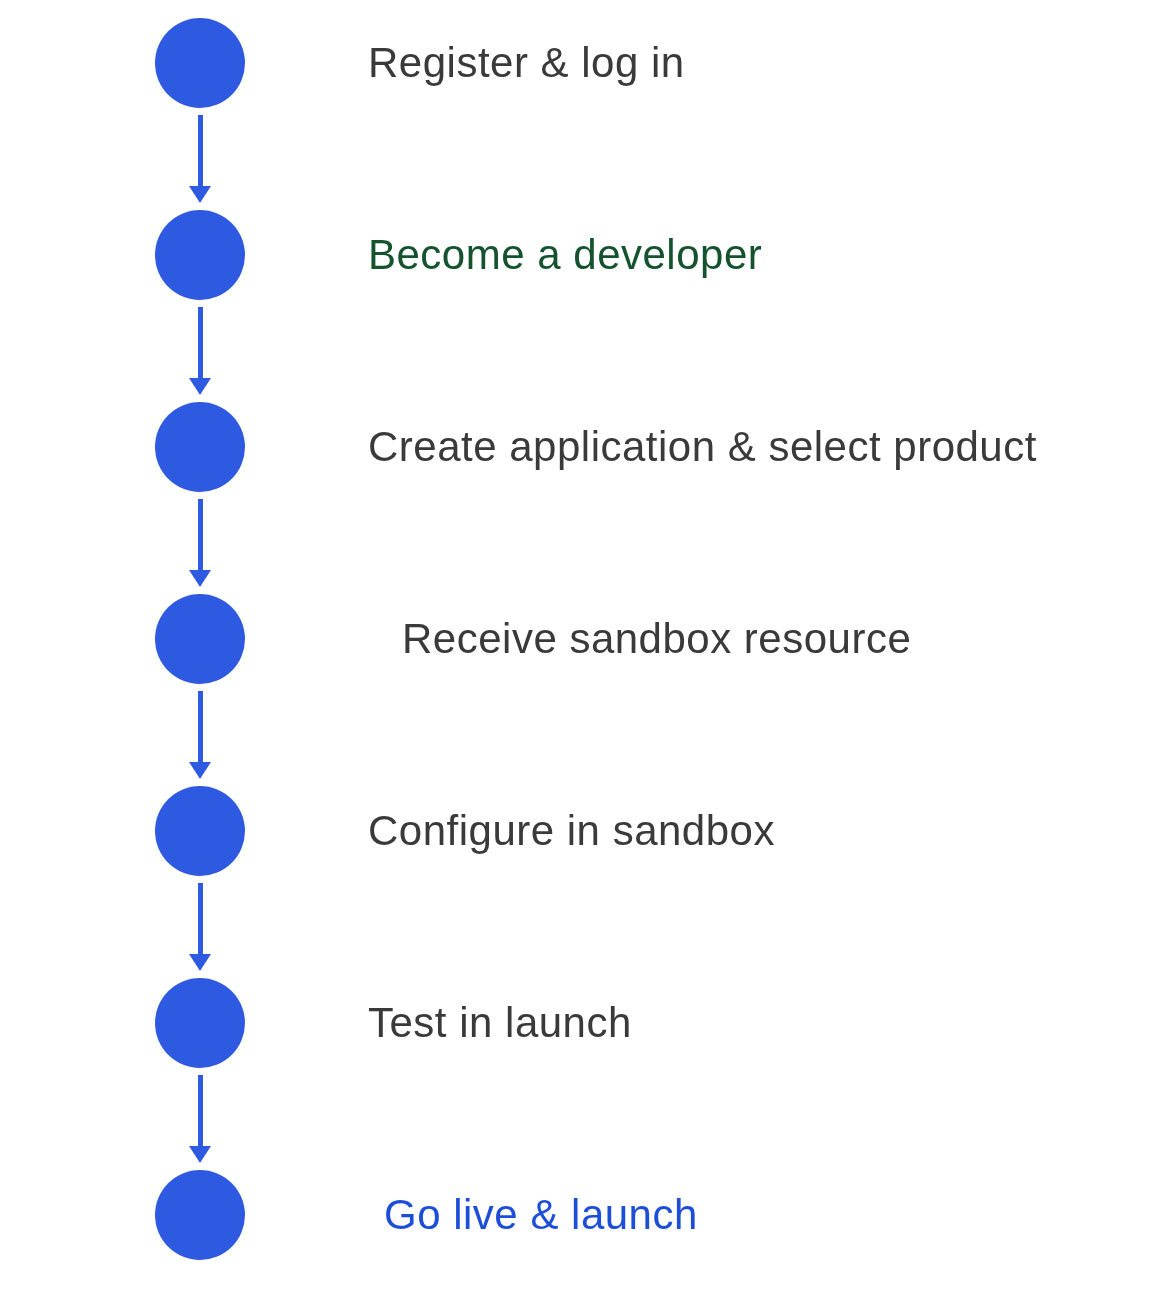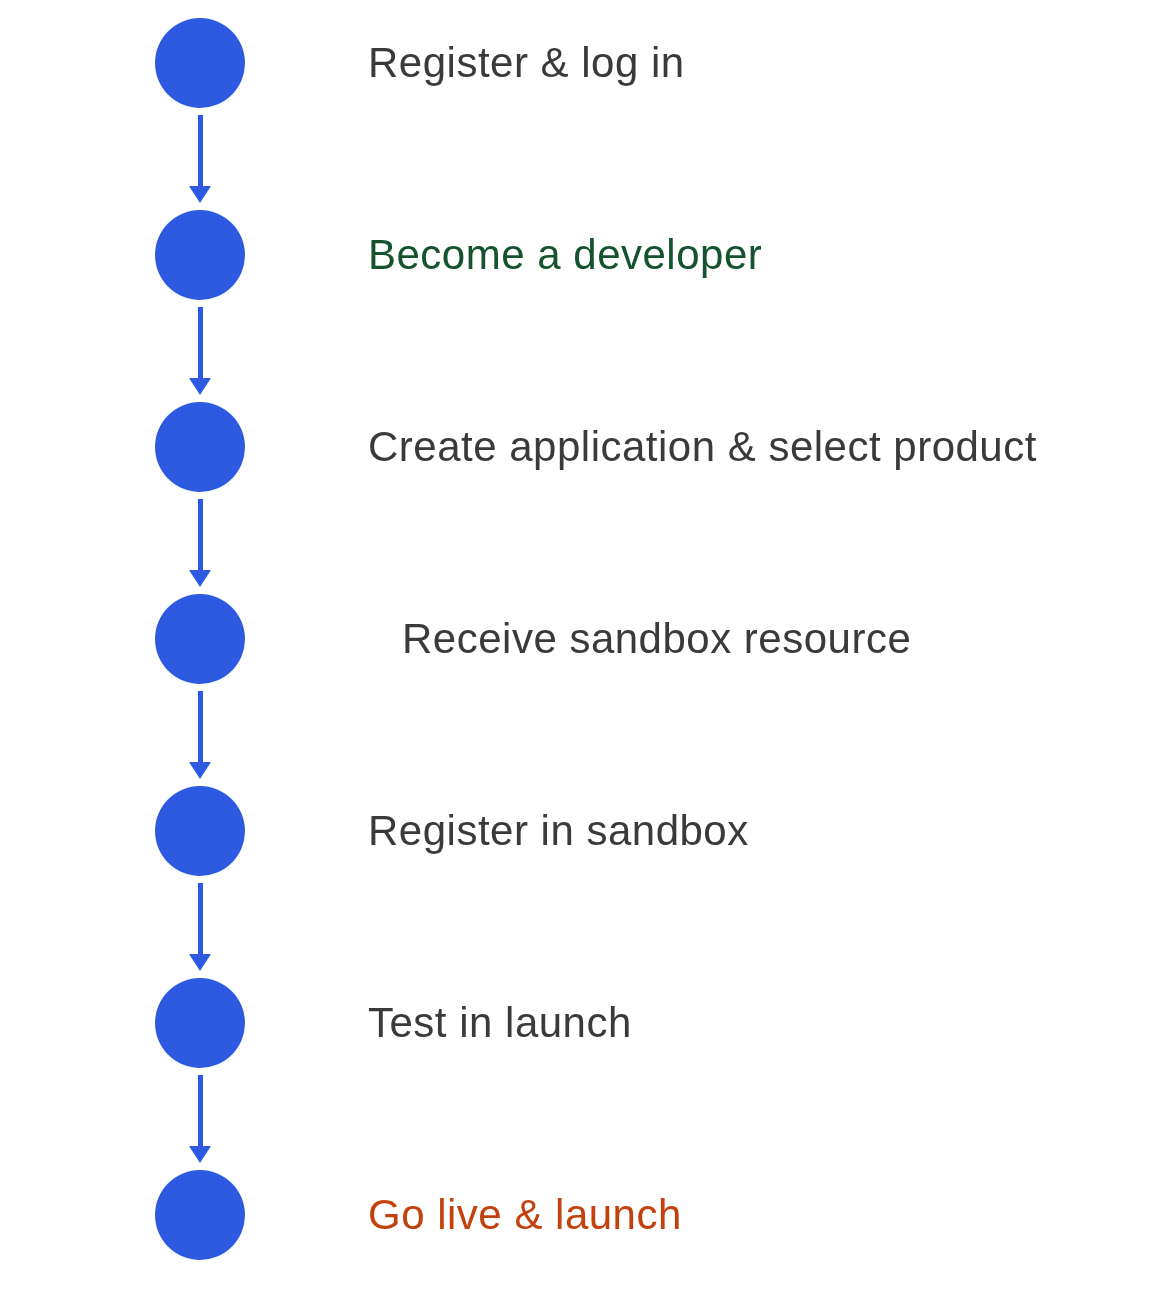--- a/index.html
+++ b/index.html
@@ -78,34 +78,34 @@
     <div class="node" style="left: 155px; top: 594px; background: rgb(45, 90, 224);"></div>
     <div class="label" style="left: 368px; top: 639px; color: rgb(58, 58, 58); margin-left: 34px;">Receive sandbox resource</div>
     <div class="connector">
       <div class="line" style="left: 197.5px; top: 691px; height: 71px; background: rgb(45, 90, 224);"></div>
       <div class="head" style="left: 189px; top: 762px; border-top-color: rgb(45, 90, 224);"></div>
     </div>
   </div>
 
   <div class="step">
     <div class="node" style="left: 155px; top: 786px; background: rgb(45, 90, 224);"></div>
-    <div class="label" style="left: 368px; top: 831px; color: rgb(58, 58, 58);">Register in sandbox</div>
+    <div class="label" style="left: 368px; top: 831px; color: rgb(58, 58, 58);">Configure in sandbox</div>
     <div class="connector">
       <div class="line" style="left: 197.5px; top: 883px; height: 71px; background: rgb(45, 90, 224);"></div>
       <div class="head" style="left: 189px; top: 954px; border-top-color: rgb(45, 90, 224);"></div>
     </div>
   </div>
 
   <div class="step">
     <div class="node" style="left: 155px; top: 978px; background: rgb(45, 90, 224);"></div>
     <div class="label" style="left: 368px; top: 1023px; color: rgb(58, 58, 58);">Test in launch</div>
     <div class="connector">
       <div class="line" style="left: 197.5px; top: 1075px; height: 71px; background: rgb(45, 90, 224);"></div>
       <div class="head" style="left: 189px; top: 1146px; border-top-color: rgb(45, 90, 224);"></div>
     </div>
   </div>
 
   <div class="step">
     <div class="node" style="left: 155px; top: 1170px; background: rgb(45, 90, 224);"></div>
-    <div class="label" style="left: 368px; top: 1215px; color: #c2410c;">Go live &amp; launch</div>
+    <div class="label" style="left: 384px; top: 1215px; color: #1d4ed8;">Go live &amp; launch</div>
 
   </div>
 </div>
 
 </body></html>

